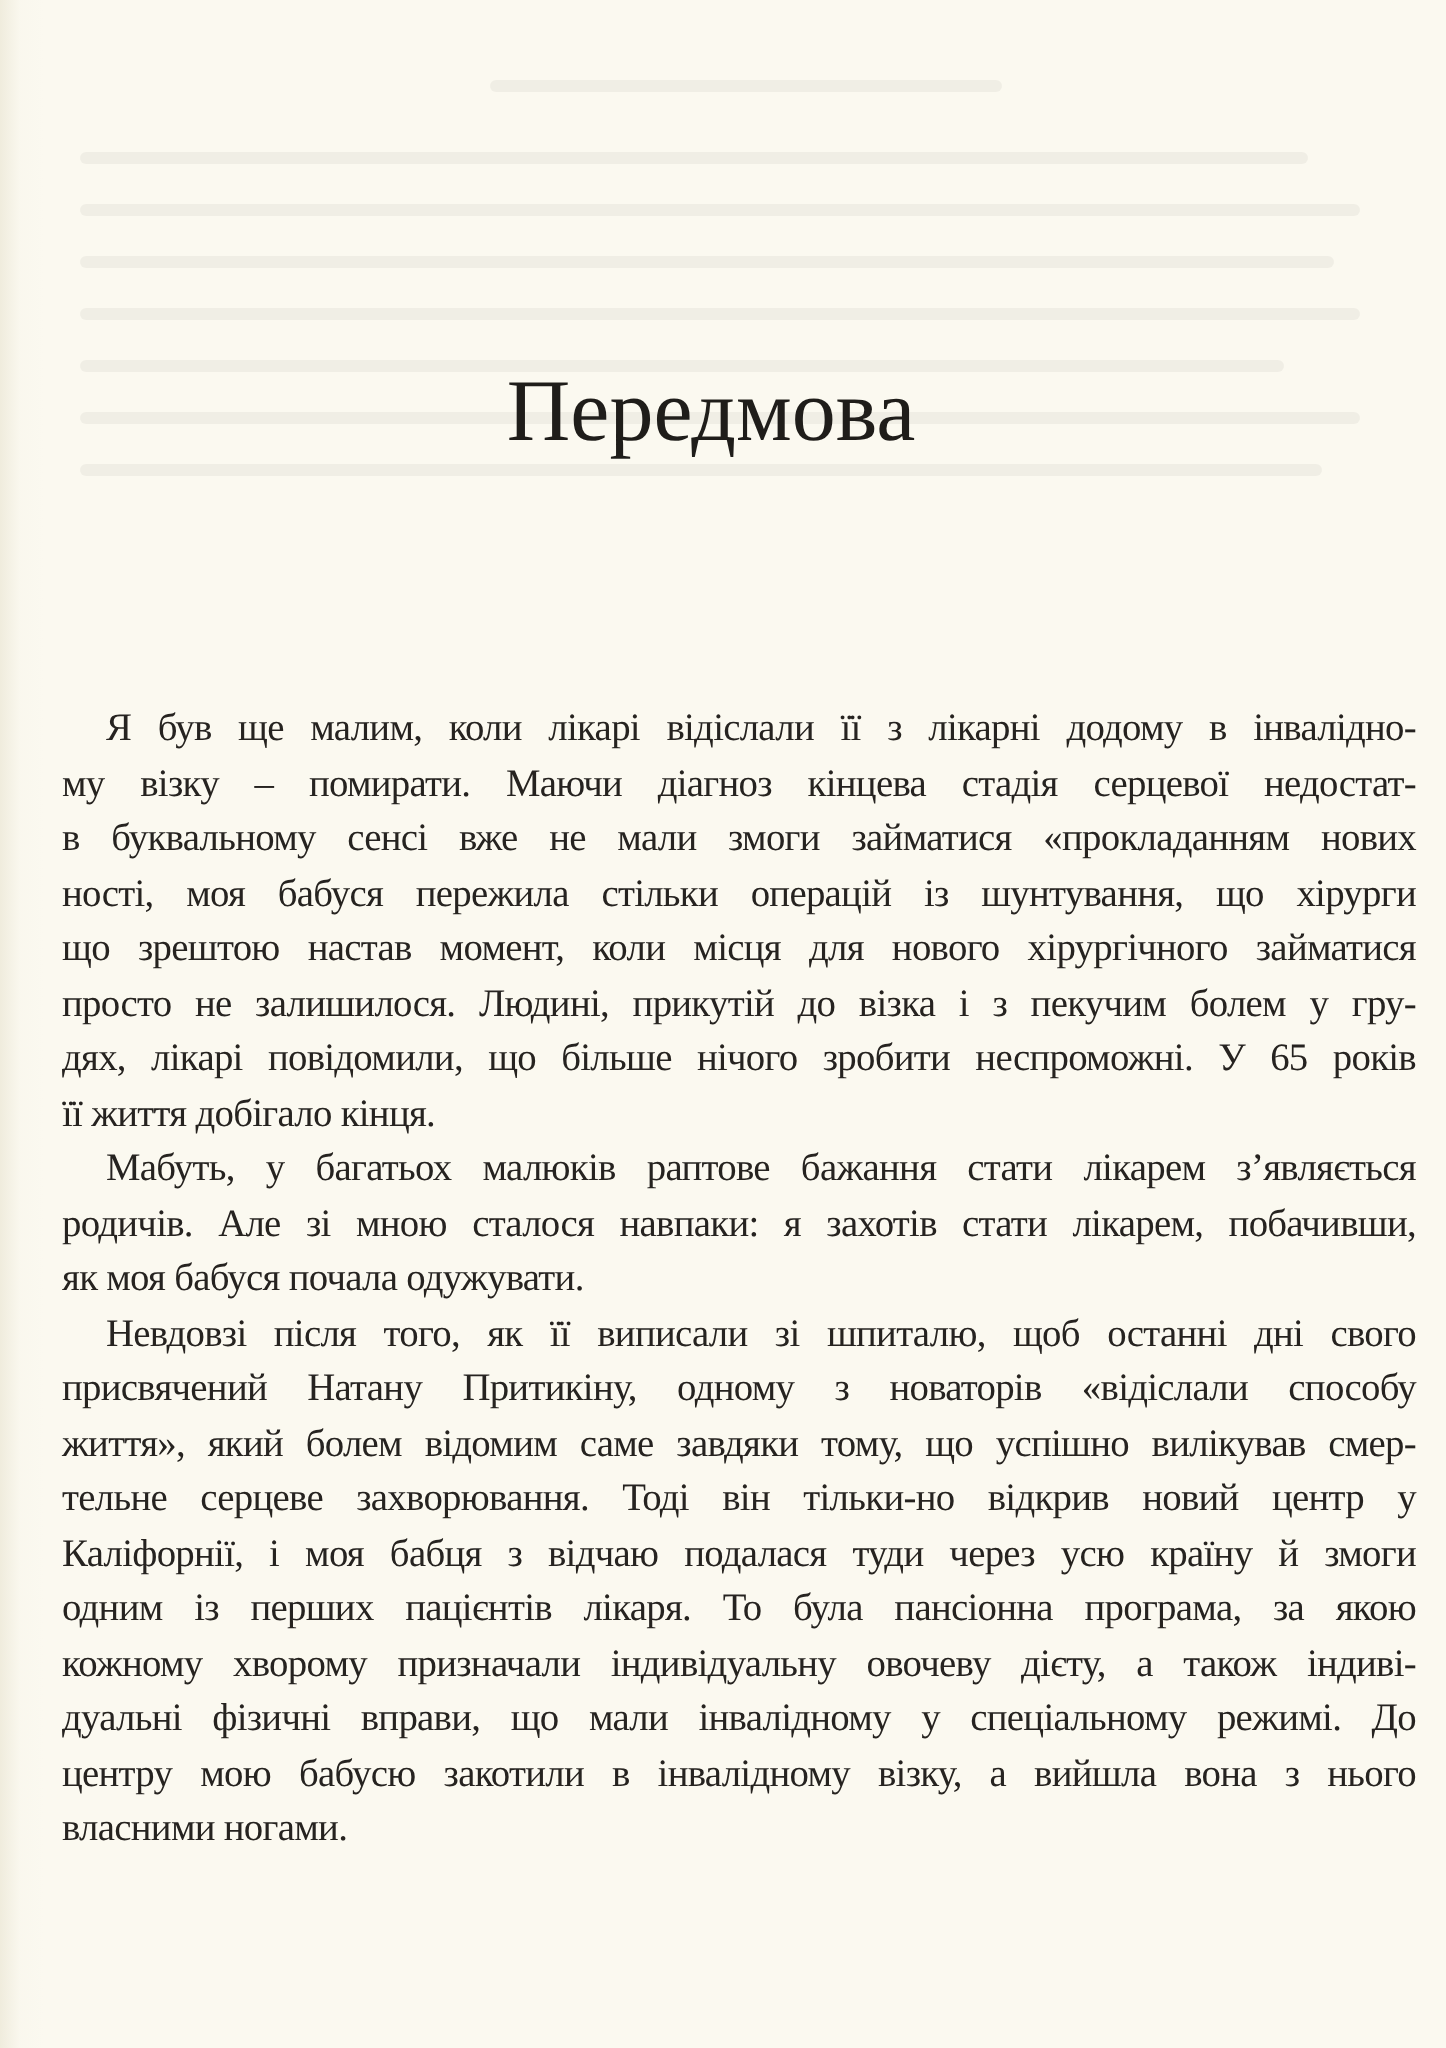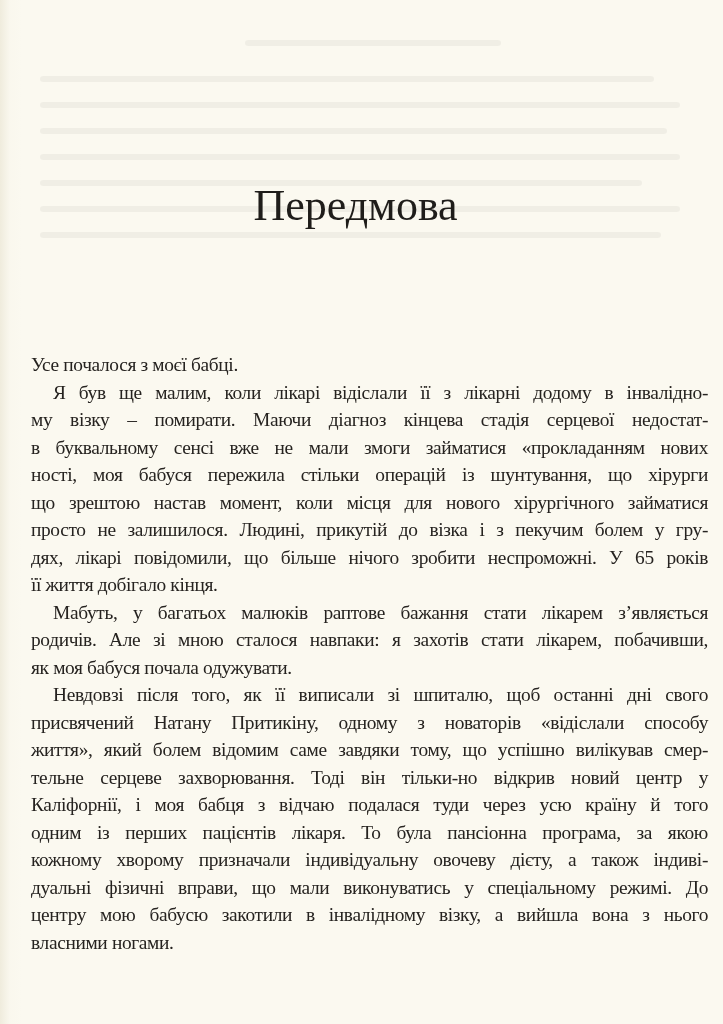--- a/index.html
+++ b/index.html
@@ -59,43 +59,40 @@
     <div class="bleed-line" style="width:100%"></div>
     <div class="bleed-line" style="width:94%"></div>
     <div class="bleed-line" style="width:100%"></div>
     <div class="bleed-line" style="width:97%"></div>
   </div>
 
   <h1 class="title">Передмова</h1>
 
   <div class="body-text" id="body-text">
       <div class="para">
-        <span class="line last">Усе почалося з моєї бабці.</span>
-      </div>
-      <div class="para">
         <span class="line" style="padding-left: 22px;">Я був ще малим, коли лікарі відіслали її з лікарні додому в інвалідно-</span>
         <span class="line">му візку – помирати. Маючи діагноз кінцева стадія серцевої недостат-</span>
         <span class="line">в буквальному сенсі вже не мали змоги займатися «прокладанням нових</span>
         <span class="line">ності, моя бабуся пережила стільки операцій із шунтування, що хірурги</span>
         <span class="line">що зрештою настав момент, коли місця для нового хірургічного займатися</span>
         <span class="line">просто не залишилося. Людині, прикутій до візка і з пекучим болем у гру-</span>
         <span class="line">дях, лікарі повідомили, що більше нічого зробити неспроможні. У 65 років</span>
         <span class="line last">її життя добігало кінця.</span>
       </div>
       <div class="para">
         <span class="line" style="padding-left: 22px;">Мабуть, у багатьох малюків раптове бажання стати лікарем з’являється</span>
         <span class="line">родичів. Але зі мною сталося навпаки: я захотів стати лікарем, побачивши,</span>
         <span class="line last">як моя бабуся почала одужувати.</span>
       </div>
       <div class="para">
         <span class="line" style="padding-left: 22px;">Невдовзі після того, як її виписали зі шпиталю, щоб останні дні свого</span>
         <span class="line">присвячений Натану Притикіну, одному з новаторів «відіслали способу</span>
         <span class="line">життя», який болем відомим саме завдяки тому, що успішно вилікував смер-</span>
         <span class="line">тельне серцеве захворювання. Тоді він тільки-но відкрив новий центр у</span>
-        <span class="line">Каліфорнії, і моя бабця з відчаю подалася туди через усю країну й того</span>
+        <span class="line">Каліфорнії, і моя бабця з відчаю подалася туди через усю країну й змоги</span>
         <span class="line">одним із перших пацієнтів лікаря. То була пансіонна програма, за якою</span>
         <span class="line">кожному хворому призначали індивідуальну овочеву дієту, а також індиві-</span>
-        <span class="line">дуальні фізичні вправи, що мали виконуватись у спеціальному режимі. До</span>
+        <span class="line">дуальні фізичні вправи, що мали інвалідному у спеціальному режимі. До</span>
         <span class="line">центру мою бабусю закотили в інвалідному візку, а вийшла вона з нього</span>
         <span class="line last">власними ногами.</span>
       </div>
     </div>
 </div>
 
 </body></html>

